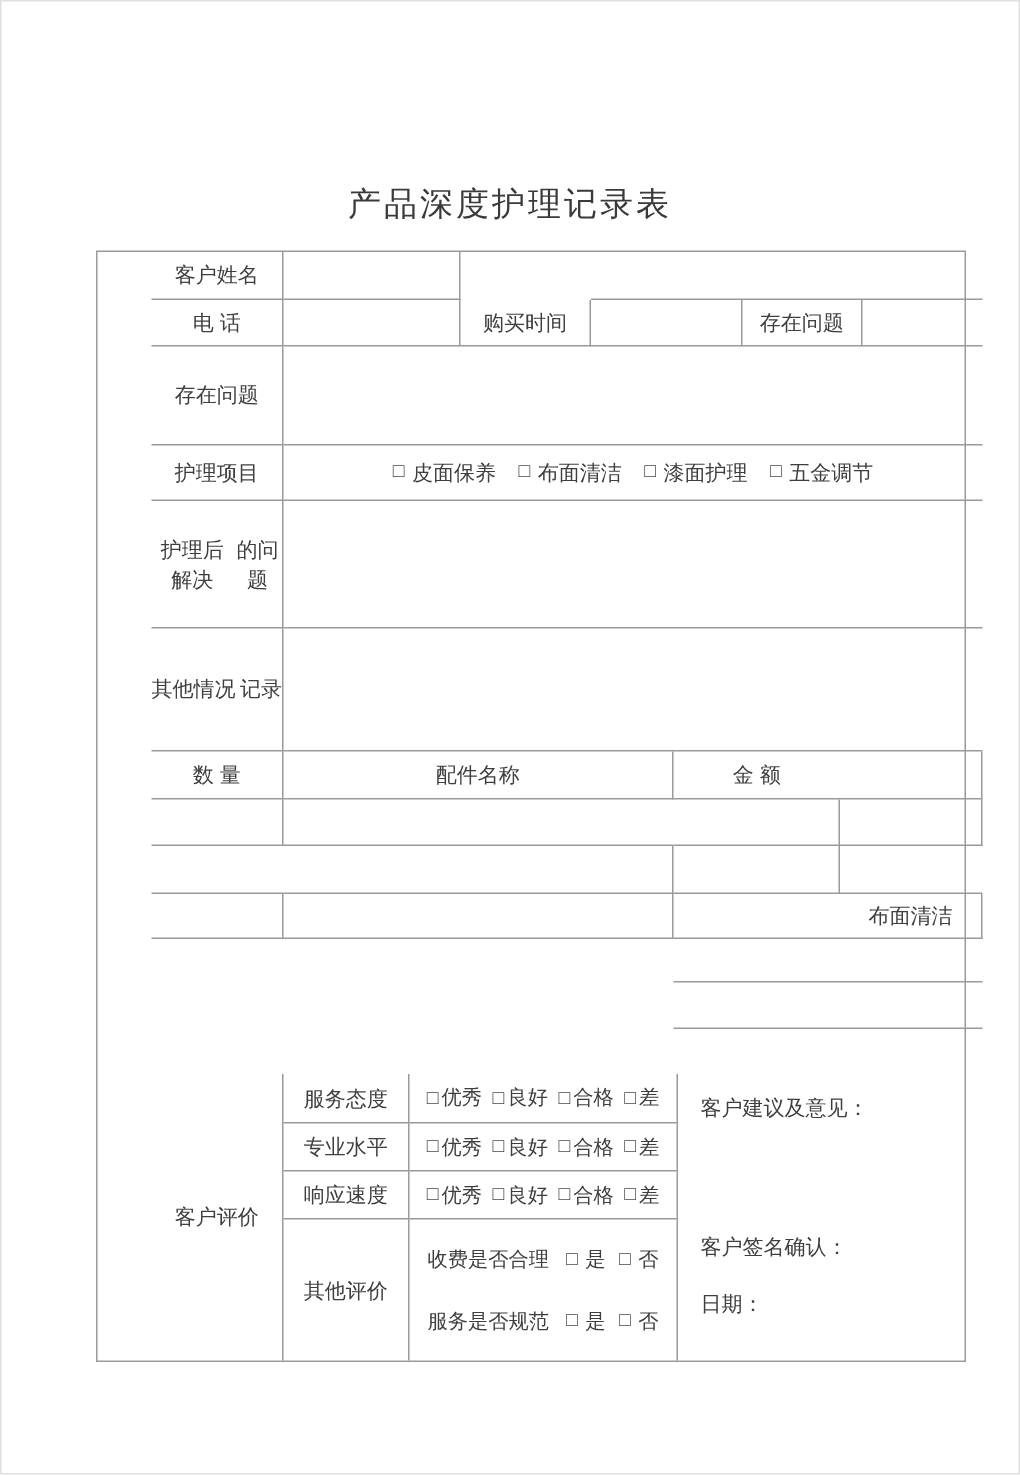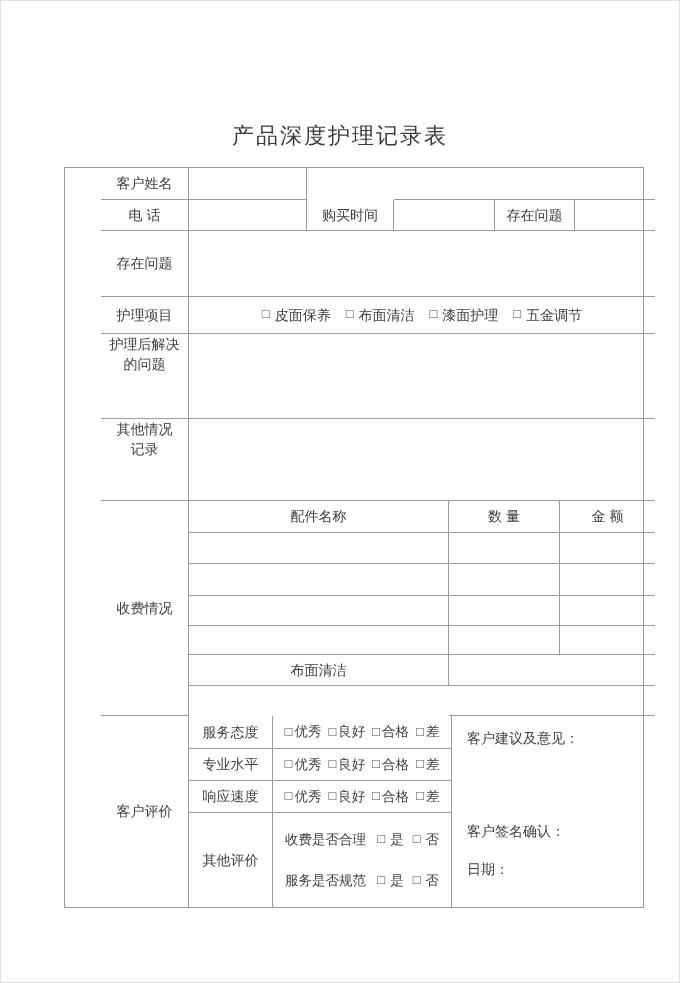--- a/index.html
+++ b/index.html
@@ -52,21 +52,21 @@
     line-height:1.45;
     overflow:hidden;
   }
   .cell.last-col{border-right:none;}
   .cell.no-bottom{border-bottom:none;}
   .cell.col-span-3{grid-column:4 / span 3;}
   .cell.col-span-2{grid-column:3 / span 2;}
   .cell.row-span-7{grid-row:1 / span 7;}
   .cell.row-span-4{grid-row:1 / span 4;}
   .cell.col-4{grid-column:4;}
-  .stack{display:flex;flex-direction:column;align-items:center;justify-content:flex-start;}
+  .stack{display:flex;align-items:center;justify-content:space-between;}
   .opt-row{display:flex;align-items:center;justify-content:center;gap:15px;}
   .opt{display:flex;align-items:center;gap:5px;}
   .opt-tight{display:flex;align-items:center;gap:2px;}
   .box{font-size:13px;line-height:1;position:relative;top:-1px;color:#4a4a4a;}
   .ratings{gap:7px;font-size:13.5px;}
   .free-cell{background:transparent;}
   .suggest-cell{
     display:block;
     text-align:left;
     padding:12px 8px 0 15px;
@@ -137,24 +137,23 @@
       <div class="cell free-cell last-col"></div>
 
       <div class="cell stack">
         <div>其他情况</div>
         <div>记录</div>
       </div>
       <div class="cell free-cell last-col"></div>
     </div>
 
     <div class="band band-c">
-      <div class="cell row-span-7">收费情况</div>
-
+
+      <div class="cell">数 量</div>
       <div class="cell">配件名称</div>
-      <div class="cell">数 量</div>
       <div class="cell last-col">金 额</div>
 
       <div class="cell free-cell"></div>
       <div class="cell free-cell"></div>
       <div class="cell free-cell last-col"></div>
 
       <div class="cell free-cell"></div>
       <div class="cell free-cell"></div>
       <div class="cell free-cell last-col"></div>
 

